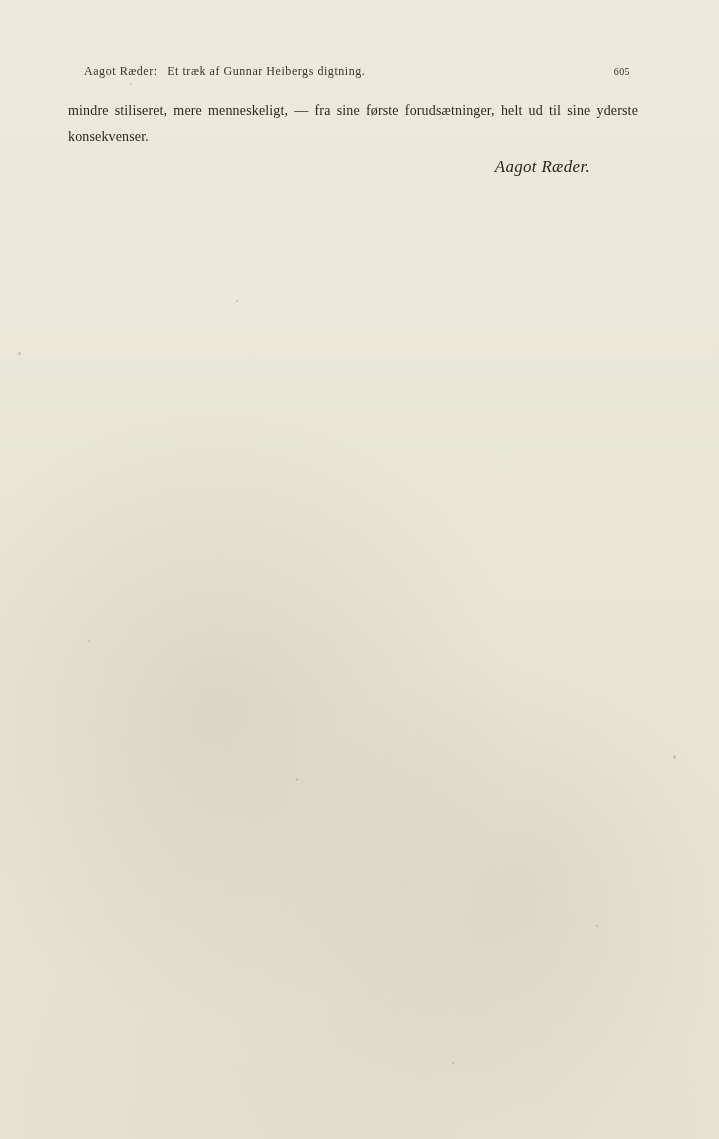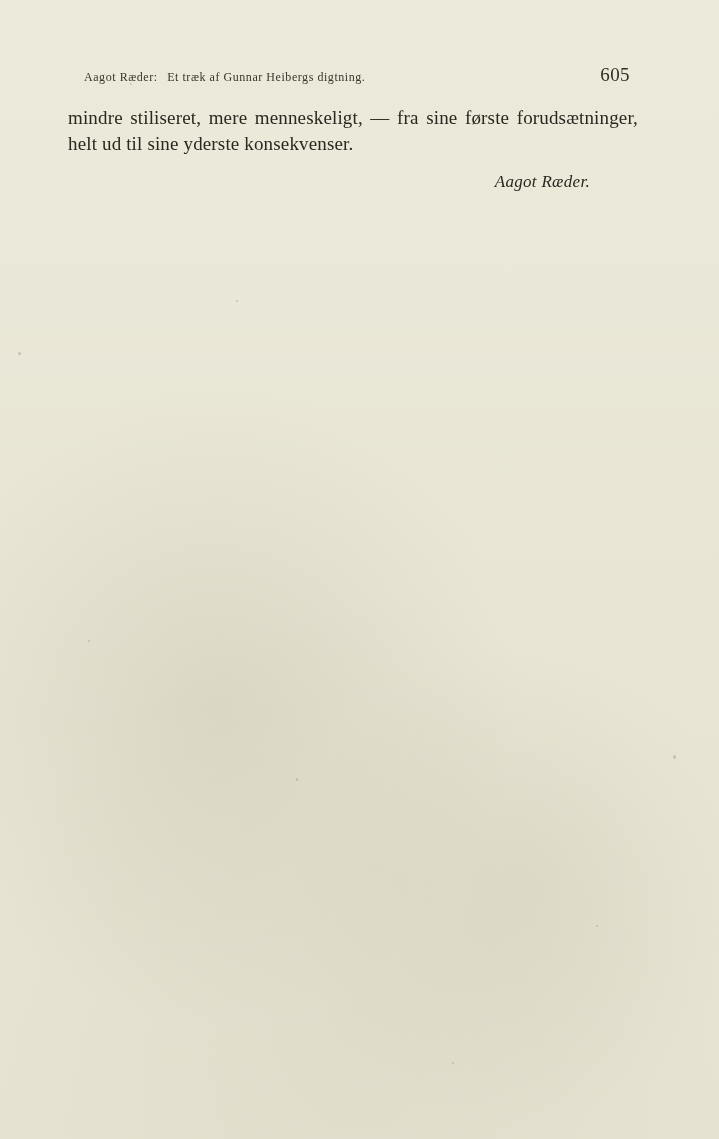--- a/index.html
+++ b/index.html
@@ -43,41 +43,41 @@
     font-family: "Liberation Serif", serif;
     font-size: 12px;
     letter-spacing: 0.55px;
     color: #3a352c;
     padding-left: 16px;
   }
   .running-head .rh-text .sep {
     padding: 0 3px;
   }
   .running-head .folio {
-    font-size: 19px;
+    font-size: 10px;
     color: #322e27;
     letter-spacing: 0.4px;
     padding-right: 8px;
   }
   .body-text {
     margin-top: 17px;
-    font-size: 19px;
+    font-size: 14px;
     line-height: 25.5px;
     text-align: justify;
     color: #2b2720;
     letter-spacing: 0.15px;
   }
   .body-text p {
     margin: 0;
   }
   .body-text p.indent {
     text-indent: 28px;
   }
   .signature {
-    margin-top: 16px;
+    margin-top: 8px;
     text-align: right;
     padding-right: 48px;
     font-style: italic;
     font-size: 17px;
     color: #2b2720;
     letter-spacing: 0.3px;
   }
   
   .speck {
     position: absolute;

